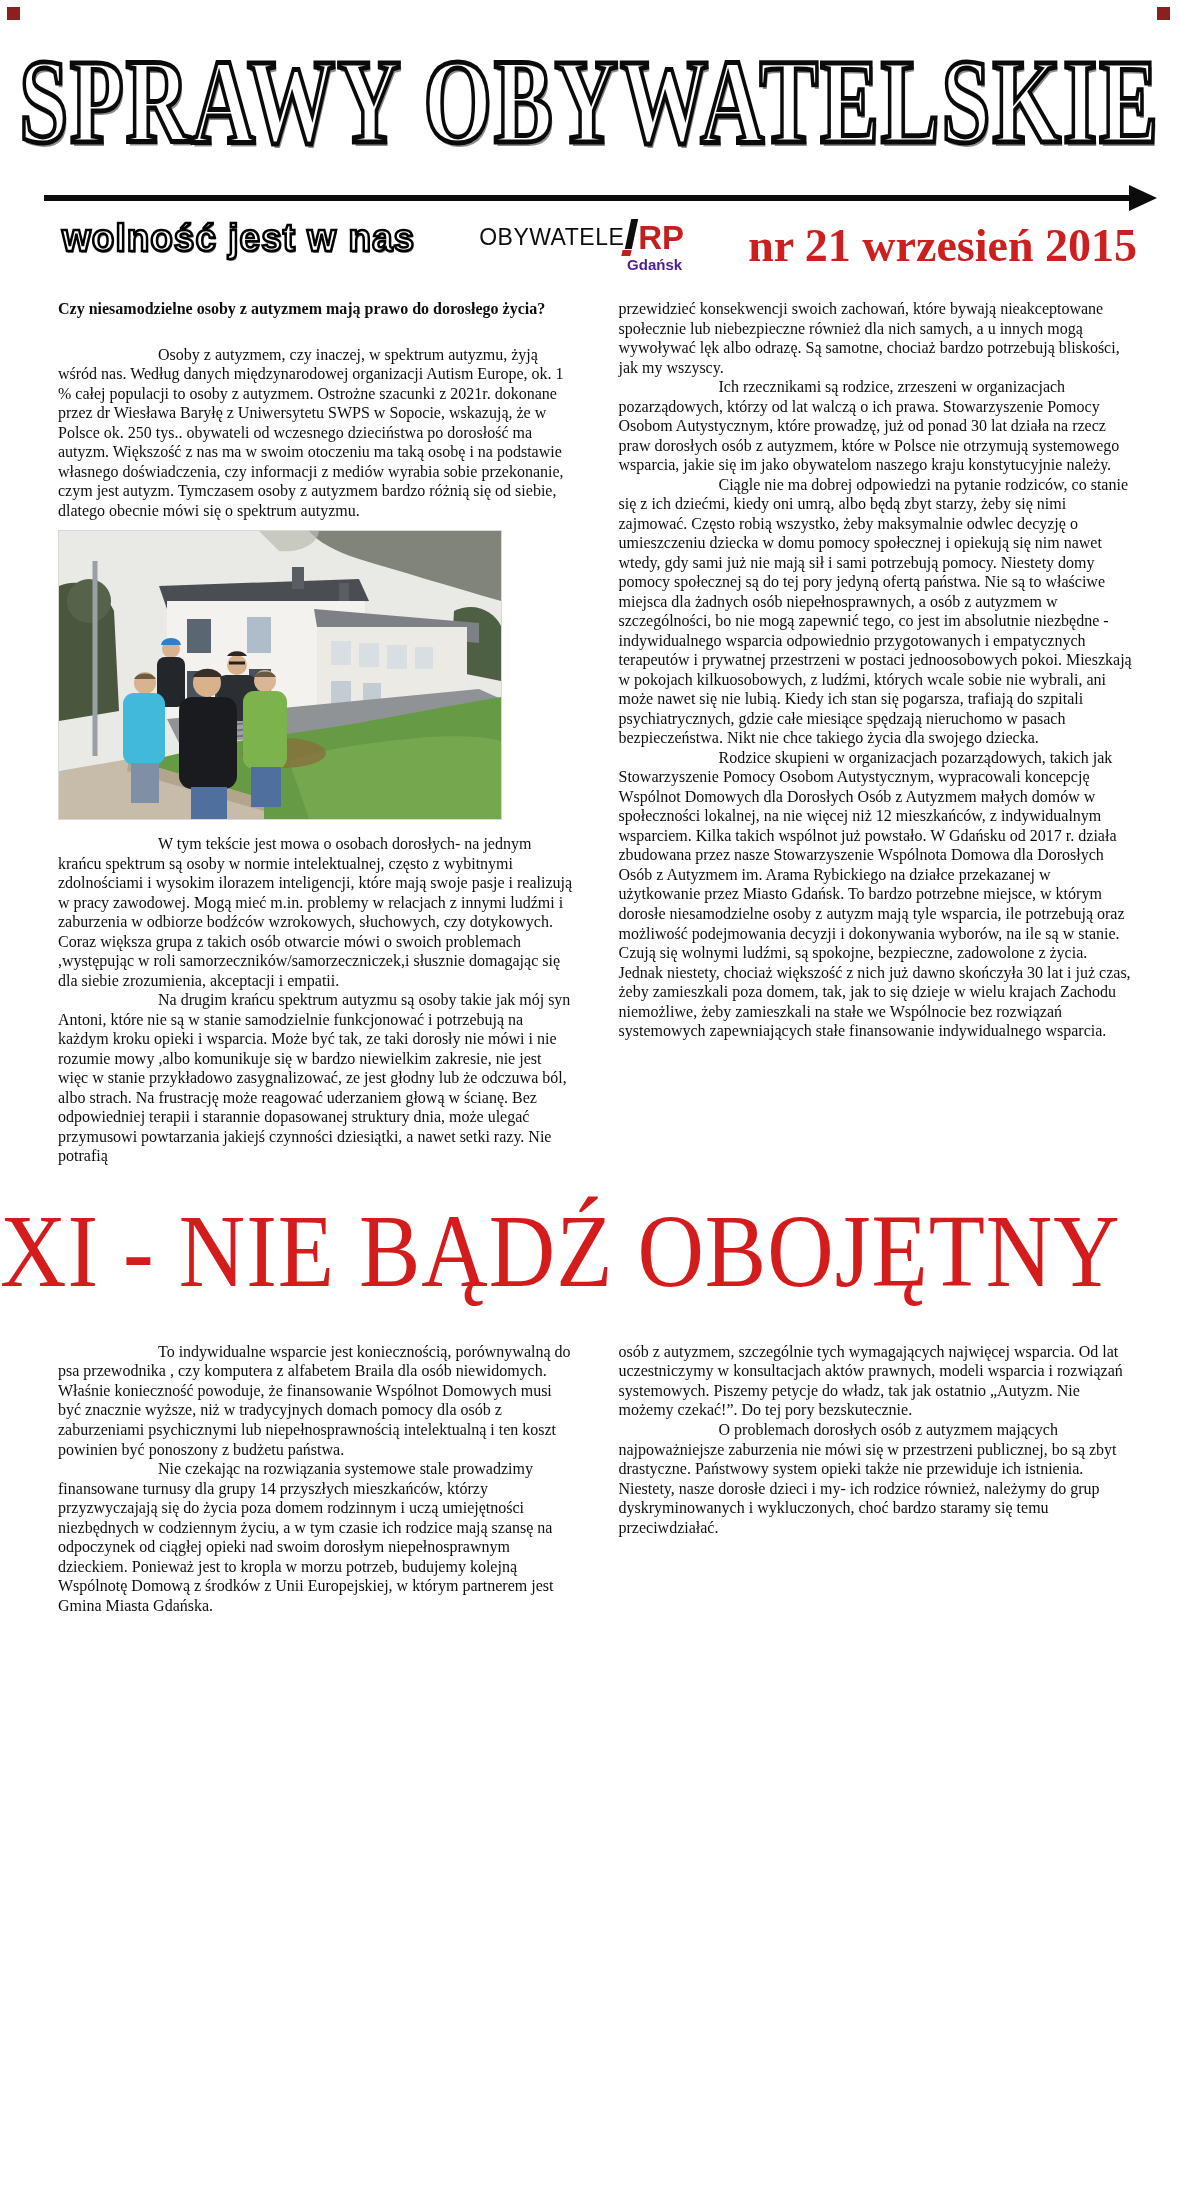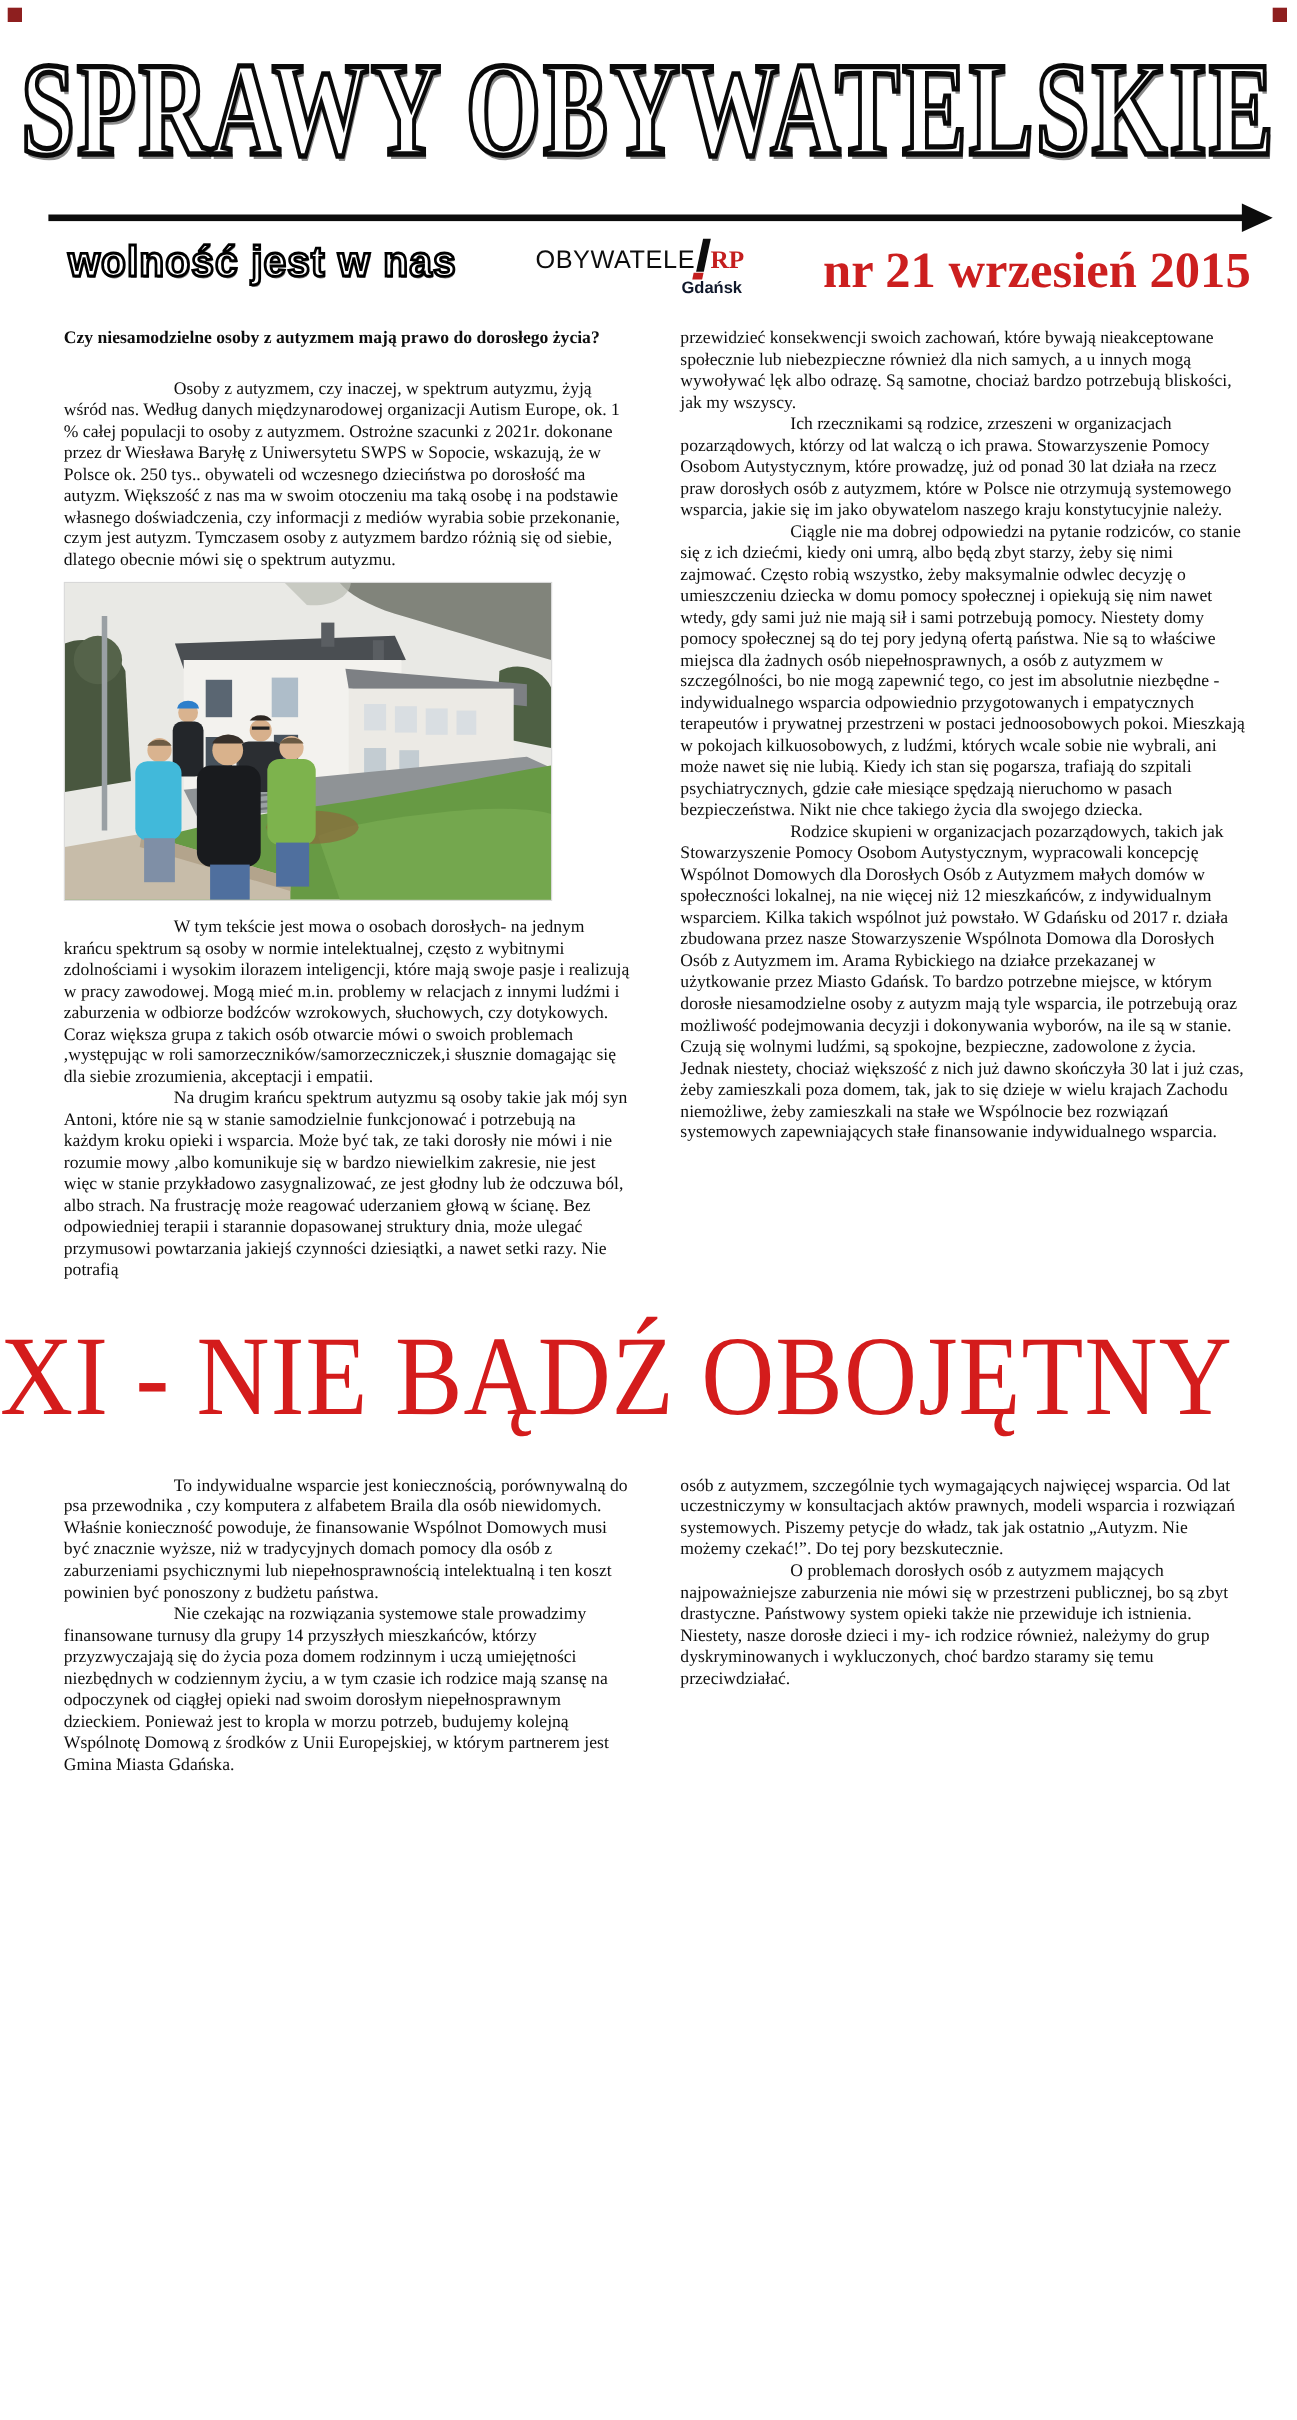--- a/index.html
+++ b/index.html
@@ -22,22 +22,22 @@
   .mast-row{display:flex;justify-content:space-between;align-items:flex-start;
     margin:16px 42px 0 62px;}
   .tagline{font-family:"Liberation Sans",sans-serif;font-weight:900;font-size:37px;letter-spacing:1px;
     color:#fff;-webkit-text-stroke:2.5px #000;text-stroke:2.5px #000;
     text-shadow:1px 2px 0 rgba(0,0,0,.55);white-space:nowrap;transform:scaleY(1.05);}
   .logo{display:flex;flex-direction:column;align-items:flex-end;margin-top:4px;}
   .logo-line{display:flex;align-items:center;line-height:1;}
   .logo-obywatele{font-family:"Liberation Sans",sans-serif;font-weight:400;font-size:23px;color:#0d0d0d;letter-spacing:.5px;}
   .logo-excl{display:inline-block;width:7px;height:30px;background:#0d0d0d;transform:skewX(-12deg);margin:0 3px 0 4px;position:relative;top:-4px;}
   .logo-excl::after{content:"";position:absolute;left:-2px;bottom:-7px;width:9px;height:6px;background:#c41e1e;}
-  .logo-rp{font-family:Liberation Serif, serif;font-weight:900;font-size:23px;color:#c41e1e;letter-spacing:0;}
-  .logo-city{font-family:"Liberation Sans",sans-serif;font-weight:700;font-size:15px;color:#0f172a;margin-top:2px;margin-right:2px;}
+  .logo-rp{font-family:Liberation Sans, sans-serif;font-weight:900;font-size:33px;color:#c41e1e;letter-spacing:0;}
+  .logo-city{font-family:"Liberation Sans",sans-serif;font-weight:700;font-size:15px;color:#4c1d95;margin-top:2px;margin-right:2px;}
   .issue{font-family:"Liberation Serif",serif;font-weight:bold;font-size:46px;color:#cc1f1f;white-space:nowrap;margin-top:2px;}
 
   
   .cols{display:grid;grid-template-columns:1fr 1fr;column-gap:44px;padding:26px 44px 0 58px;}
   .col{min-width:0;}
   .col p{margin:0;font-size:16px;line-height:1.22;color:#0e0e0e;text-align:left;}
   .col p.indent{text-indent:100px;}
   .headline{font-weight:bold;font-size:22.5px;line-height:1.3;margin:0 0 26px 0 !important;}
 
   

